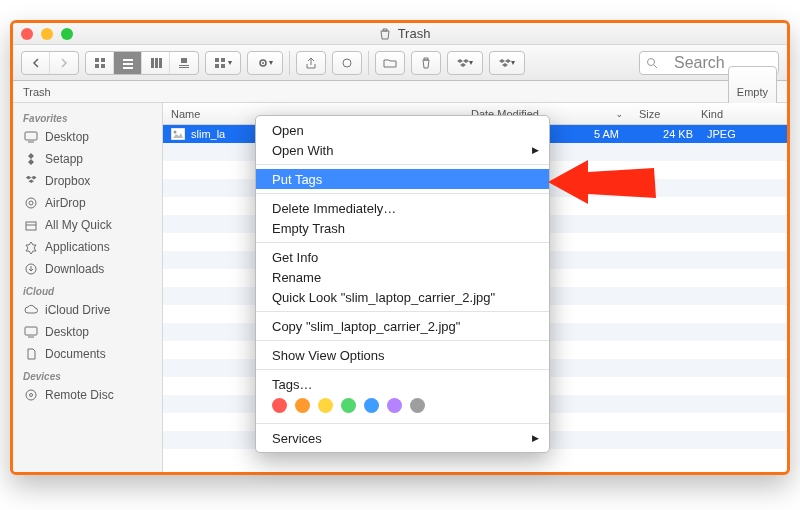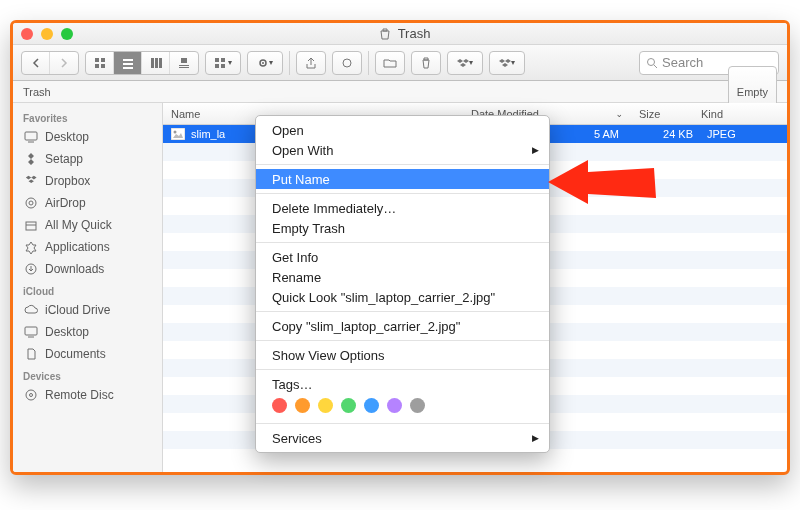--- a/index.html
+++ b/index.html
@@ -10,26 +10,26 @@
 .dot { width:12px; height:12px; border-radius:50%; }
 .dot.r{background:#ff5f57;} .dot.y{background:#ffbd2e;} .dot.g{background:#28c940;}
 .title { flex:1; text-align:center; font-size:13px; color:#4a4a4a; display:flex; align-items:center; justify-content:center; gap:6px; }
 .toolbar { height:36px; background:linear-gradient(#fafafa,#eaeaea); border-bottom:1px solid #bfbfbf; display:flex; align-items:center; padding:0 8px; gap:6px; }
 .btn-group { display:flex; border:1px solid #c2c2c2; border-radius:4px; background:linear-gradient(#fff,#f2f2f2); height:24px; overflow:hidden; }
 .tbtn { width:28px; display:flex; align-items:center; justify-content:center; border-right:1px solid #ddd; font-size:12px; color:#555; }
 .tbtn:last-child{border-right:none;}
 .tbtn.active{background:#8a8a8a;color:#fff;}
 .tbtn.wide{width:34px;}
 .spacer{flex:1;}
-.search { height:24px; width:140px; border:1px solid #c2c2c2; border-radius:4px; display:flex; align-items:center; gap:4px; padding:0 6px; font-size:13px; color:#888; background:#fff;}
+.search { height:24px; width:140px; border:1px solid #c2c2c2; border-radius:4px; display:flex; align-items:center; gap:16px; padding:0 6px; font-size:16px; color:#888; background:#fff;}
 .locbar{height:22px; background:#f7f7f7; border-bottom:1px solid #d8d8d8; display:flex; align-items:center; font-size:11px; color:#555; padding:0 10px;}
 .empty-btn{margin-left:auto; border:1px solid #c4c4c4; border-radius:4px; padding:19px 8px; font-size:11px; background:linear-gradient(#fff,#f0f0f0);}
 .content{display:flex; height:calc(100% - 80px);}
 .sidebar{width:150px; background:#f5f5f5; border-right:1px solid #d8d8d8; font-size:12px; color:#555; padding-top:4px; overflow:hidden;}
-.sb-head{font-size:10px; color:#8a8a8a; text-transform:none; padding:6px 10px 2px; font-weight:600;}
+.sb-head{font-size:10px; color:#8a8a8a; text-transform:none; padding:6px 10px 2px; font-weight:600;font-style:italic;}
 .sb-item{display:flex; align-items:center; gap:6px; padding:3px 10px;}
 .sb-icon{width:16px;height:16px;display:flex;align-items:center;justify-content:center;color:#707070;}
 .main{flex:1; position:relative; font-size:11px; color:#333;}
 .cols{height:22px; background:linear-gradient(#fff,#f1f1f1); border-bottom:1px solid #d3d3d3; display:flex; align-items:center; padding-left:8px;}
 .col{color:#555; padding-right:16px;}
 .rows{position:relative;}
 .row{height:18px; display:flex; align-items:center;}
 .row:nth-child(even){background:#f2f6fb;}
 .row.sel{background:#1b6ff3;color:#fff;}
 .cell{padding-left:8px; white-space:nowrap; overflow:hidden;}
@@ -331,21 +331,21 @@
           <div class="row"></div>
         </div>
     </div>
   </div>
 </div>
 
 <div class="context">
   <div class="cm-item">Open</div>
   <div class="cm-item sub">Open With</div>
   <div class="cm-sep"></div>
-  <div class="cm-item hl">Put Name</div>
+  <div class="cm-item hl">Put Tags</div>
   <div class="cm-sep"></div>
   <div class="cm-item">Delete Immediately…</div>
   <div class="cm-item">Empty Trash</div>
   <div class="cm-sep"></div>
   <div class="cm-item">Get Info</div>
   <div class="cm-item">Rename</div>
   <div class="cm-item">Quick Look "slim_laptop_carrier_2.jpg"</div>
   <div class="cm-sep"></div>
   <div class="cm-item">Copy "slim_laptop_carrier_2.jpg"</div>
   <div class="cm-sep"></div>

